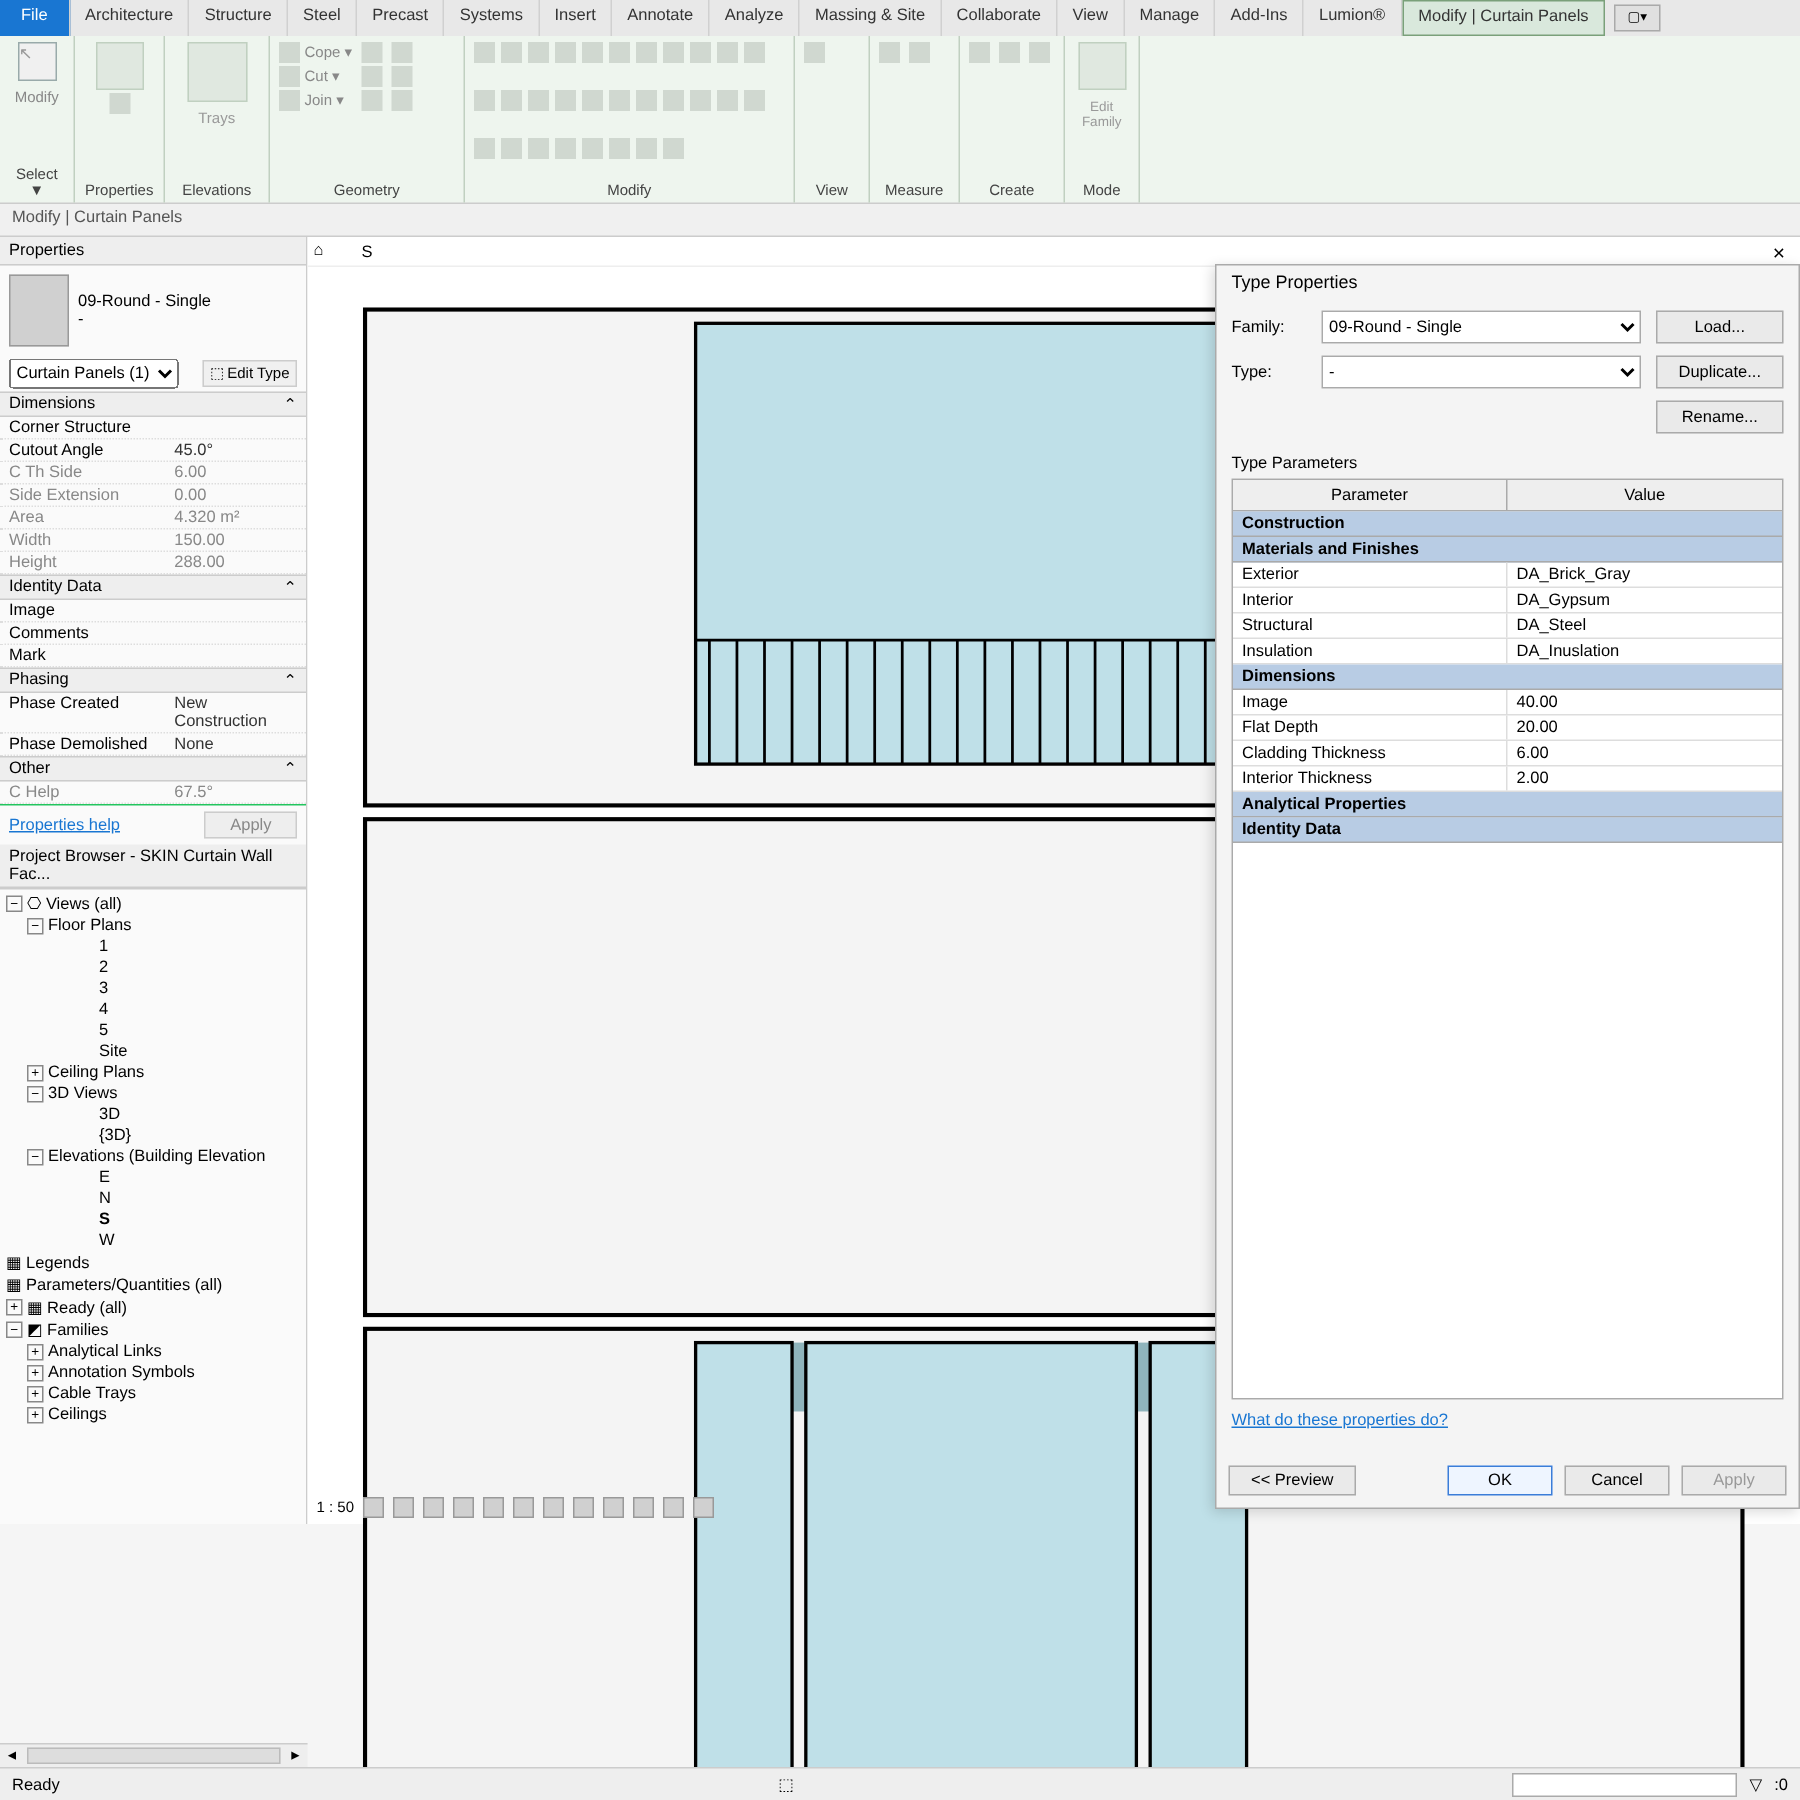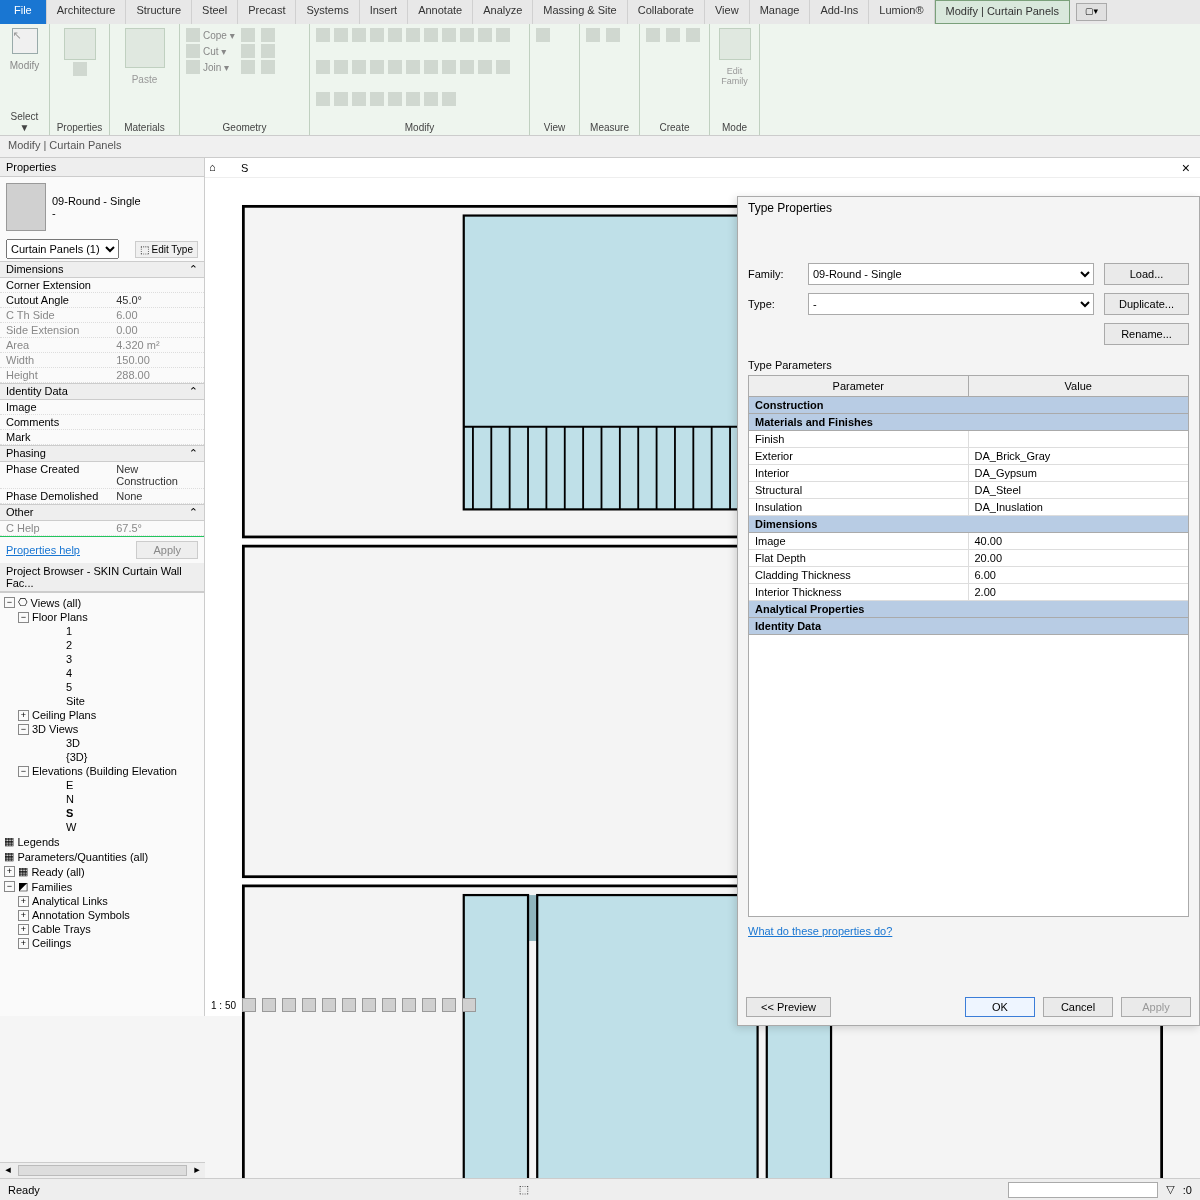--- a/index.html
+++ b/index.html
@@ -63,21 +63,21 @@
 .view-tab { padding:1px 10px; }
 .view-tab-close { margin-left:auto; font-size:14px; padding:0 6px; }
 .drawing { position:absolute; top:30px; left:20px; right:20px; bottom:30px; }
 .brick { fill:#f4f4f4; stroke:#000; stroke-width:1.5; }
 .glass { fill:#bfe0e8; stroke:#000; stroke-width:1.2; }
 .glass-dark { fill:#8fb4bc; }
 .view-controls { position:absolute; bottom:4px; left:6px; display:flex; gap:6px; font-size:10px; align-items:center; }
 .vc-icon { width:14px; height:14px; background:#d0d0d0; border:1px solid #999; }
 
 
-.dialog { position:absolute; right:0; top:196px; width:463px; height:830px; background:#f4f4f4; border:1px solid #aaa; box-shadow:-2px 2px 8px rgba(0,0,0,0.15); display:flex; flex-direction:column;gap:36px; }
+.dialog { position:absolute; right:0; top:176px; width:390px; height:830px; background:#f4f4f4; border:1px solid #aaa; box-shadow:-2px 2px 8px rgba(0,0,0,0.15); display:flex; flex-direction:column; }
 .dlg-title { padding:4px 10px; font-size:12px; }
 .dlg-body { padding:8px 10px; flex:1; display:flex; flex-direction:column; }
 .dlg-row { display:flex; align-items:center; gap:10px; margin-bottom:8px; }
 .dlg-row label { width:50px; font-size:11px; }
 .dlg-row select { flex:1; font-size:11px; height:22px; border:1px solid #aaa; background:#fff; }
 .dlg-row button { width:85px; font-size:11px; height:22px; background:#eaeaea; border:1px solid #aaa; }
 .param-label { font-size:11px; margin:6px 0 4px 0; }
 .param-table { border:1px solid #aaa; flex:1; background:#fff; overflow:auto; }
 .pt-header { display:flex; background:#eee; border-bottom:1px solid #aaa; }
 .pt-header div { padding:4px 6px; font-size:11px; text-align:center; }
@@ -136,23 +136,23 @@
   <div class="ribbon-group" style="width:60px">
     <div class="ribbon-icons" style="flex-direction:column;align-items:center;gap:2px">
       <div class="ribbon-icon"></div>
       <div class="mini"></div>
     </div>
     <div class="ribbon-group-label">Properties</div>
   </div>
   <div class="ribbon-group" style="width:70px">
     <div class="ribbon-icons" style="flex-direction:column;align-items:center">
       <div class="ribbon-bigicon"></div>
-      <div style="font-size:10px">Paste</div>
-    </div>
-    <div class="ribbon-group-label">Materials</div>
+      <div style="font-size:10px">Trays</div>
+    </div>
+    <div class="ribbon-group-label">Elevations</div>
   </div>
   <div class="ribbon-group" style="width:130px">
     <div class="ribbon-icons">
       <div class="ribbon-stack">
         <span>
             <i class="mini"></i>
             <span>Cope ▾</span>
           </span>
         <span>
             <i class="mini"></i>
@@ -261,21 +261,21 @@
           <span>⬚</span>
           <span>Edit Type</span>
         </div>
     </div>
     <div class="prop-section">
         <span>Dimensions</span>
         <span>⌃</span>
       </div>
     <div id="dim-rows">
         <div class="prop-row">
-          <div class="pname">Corner Extension</div>
+          <div class="pname">Corner Structure</div>
           <div class="pval"></div>
         </div>
         <div class="prop-row">
           <div class="pname">Cutout Angle</div>
           <div class="pval">45.0°</div>
         </div>
         <div class="prop-row dim">
           <div class="pname">C Th Side</div>
           <div class="pval">6.00</div>
         </div>
@@ -493,24 +493,20 @@
     <div class="param-label">Type Parameters</div>
     <div class="param-table">
       <div class="pt-header">
         <div class="c1">Parameter</div>
         <div class="c2">Value</div>
       </div>
       <div id="dlg-sections">
           <div class="pt-section">Construction</div>
           <div class="pt-section">Materials and Finishes</div>
           <div class="pt-row">
-            <div class="c1">Finish</div>
-            <div class="c2"></div>
-          </div>
-          <div class="pt-row">
             <div class="c1">Exterior</div>
             <div class="c2">DA_Brick_Gray</div>
           </div>
           <div class="pt-row">
             <div class="c1">Interior</div>
             <div class="c2">DA_Gypsum</div>
           </div>
           <div class="pt-row">
             <div class="c1">Structural</div>
             <div class="c2">DA_Steel</div>

